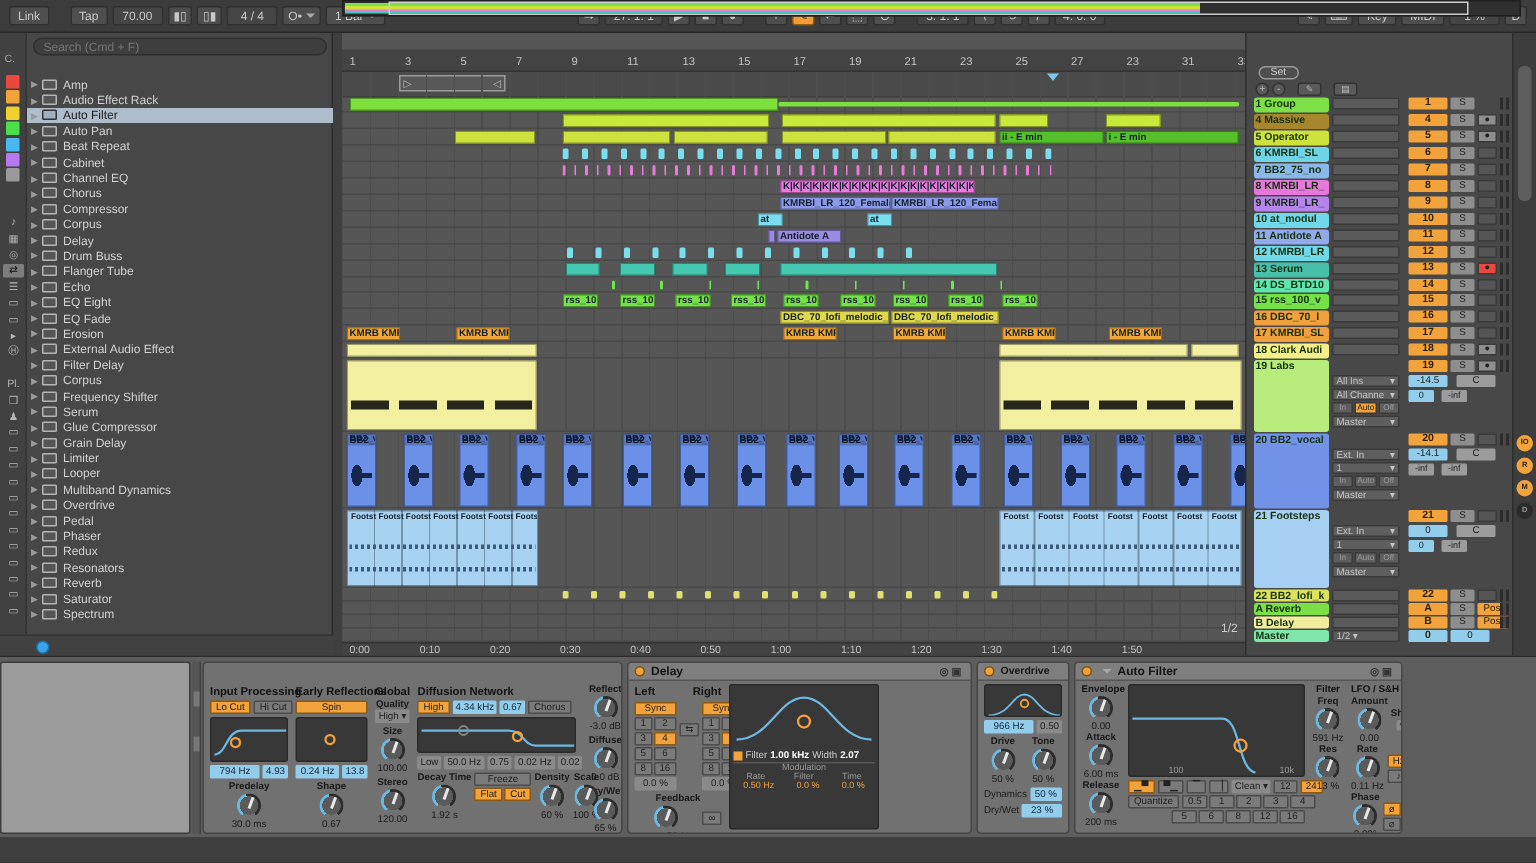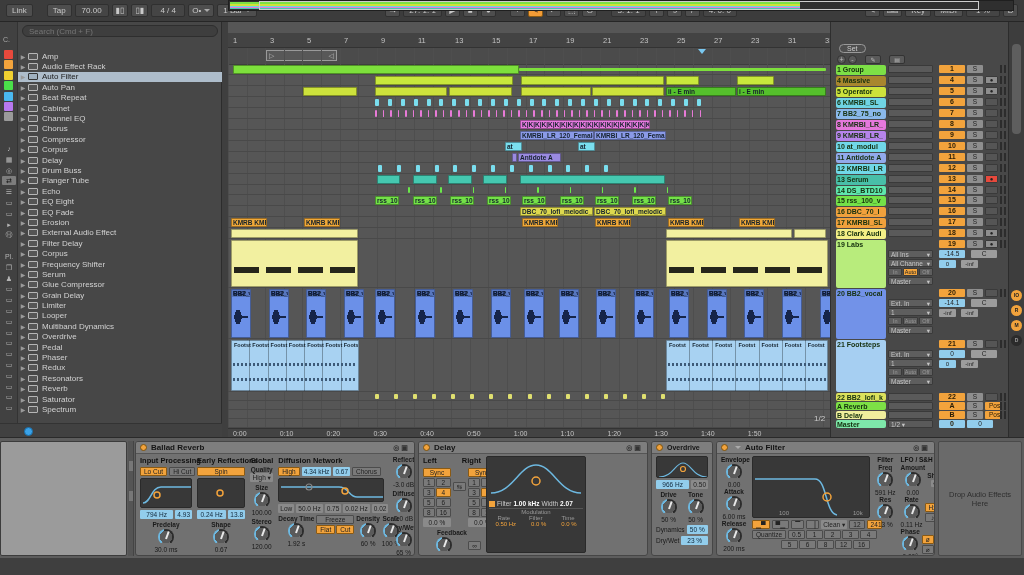--- a/index.html
+++ b/index.html
@@ -1077,25 +1077,20 @@
   </div>
 
   <div class="devbar">
     <div class="clipview"></div>
     <div class="devsel">
         <i></i>
         <i></i>
       </div>
 
     <div class="device" style="left:135px;width:280px;">
-      <div class="dtitle">
-        <span class="led"></span>
-        <span>Ballad Reverb</span>
-        <span class="dtic">◎▣</span>
-      </div>
       <div class="dbody">
         <div style="width:52px;">
           <div class="shead">Input Processing</div>
           <div class="row">
               <button class="db act">Lo Cut</button>
               <button class="db">Hi Cut</button>
             </div>
           <svg class="disp" width="52" height="30">
               <path d="M2 24 C10 24 10 8 20 8 L50 8" stroke="#6db8e0" fill="none" stroke-width="1.5"></path>
               <circle cx="16" cy="16" r="3" stroke="#f2a33c" fill="none" stroke-width="1.5"></circle>
@@ -1387,16 +1382,15 @@
                 </div><span>0.00°</span></div>
             <div style="display:flex;flex-direction:column;gap:1px;">
                 <button class="db act">ø</button>
                 <button class="db">⌀</button>
               </div>
           </div>
         </div>
       </div>
     </div>
 
-    <div class="dropzone">Drop Audio Effects Here</div>
   </div>
 
 </div>
 
 </body></html>

